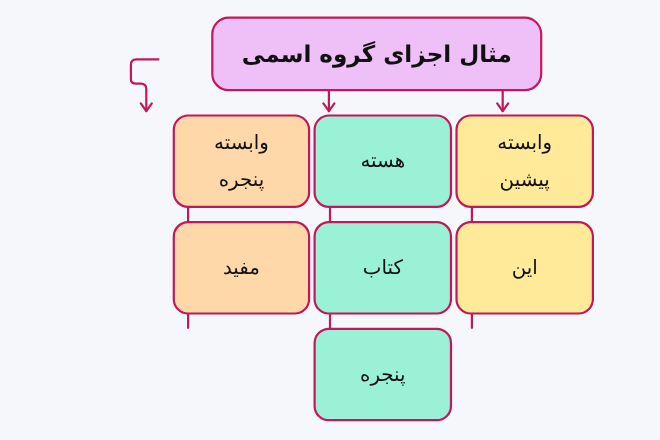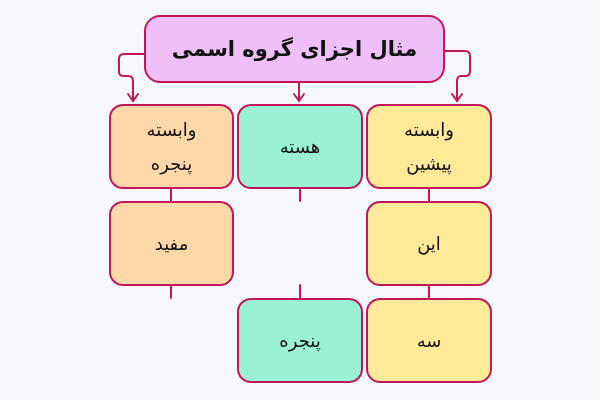--- a/index.html
+++ b/index.html
@@ -30,20 +30,21 @@
       box-sizing: border-box;
       border: 2px solid #c2185b;
       border-radius: 14px;
       display: flex;
       flex-direction: column;
       align-items: center;
       justify-content: center;
       text-align: center;
       color: #111;
       direction: rtl;
+      margin-left: 48px;
     }
     .title-box {
       left: 144px; top: 15px;
       width: 301px; height: 68px;
       background: #efbff8;
       border-radius: 16px;
       font-size: 21px;
       font-weight: bold;
     }
     .cell {
@@ -108,28 +109,28 @@
     <span>وابسته</span>
     <span>پنجره</span>
   </div>
   <div class="box cell peach col-left row-2">
     <span>مفید</span>
   </div>
 
   <div class="box cell mint col-mid row-1">
     <span>هسته</span>
   </div>
+  <div class="box cell mint col-mid row-2">
+    <span>کتاب</span>
+  </div>
   <div class="box cell mint col-mid row-3">
     <span>پنجره</span>
   </div>
 
   <div class="box cell yellow col-right row-1">
     <span>وابسته</span>
     <span>پیشین</span>
   </div>
   <div class="box cell yellow col-right row-2">
     <span>این</span>
   </div>
-  <div class="box cell yellow col-right row-3">
-    <span>سه</span>
-  </div>
 
 </div>
 
 </body></html>

